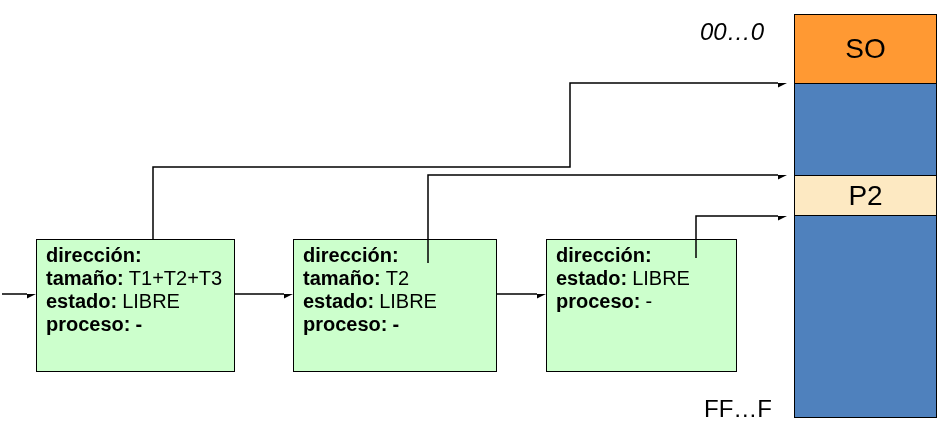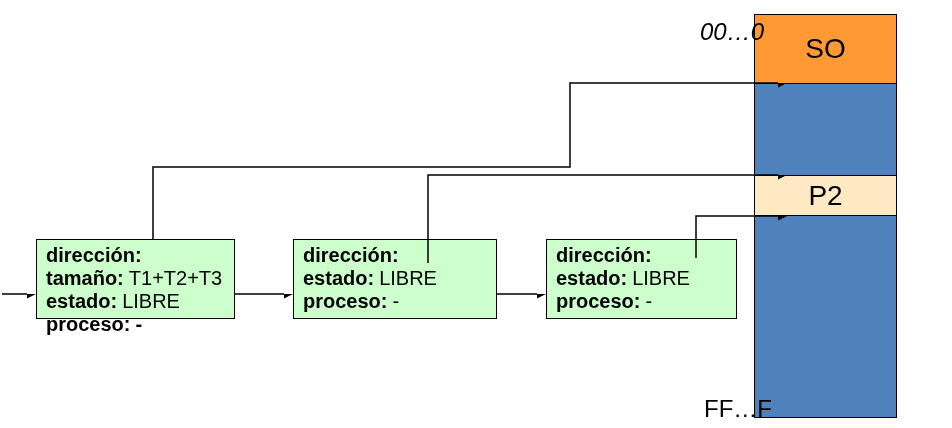--- a/index.html
+++ b/index.html
@@ -6,37 +6,37 @@
   .canvas{
     position:relative;
     width:952px;height:428px;
     background:#ffffff;
     font-family:"Liberation Sans","DejaVu Sans",sans-serif;
     color:#000;
     overflow:hidden;
   }
   
   .node{
-    position:absolute;top:239px;height:80px;
+    position:absolute;top:239px;height:133px;
     background:var(--node_green,#ccffcc);
     border:1.5px solid #000;
     box-sizing:border-box;
     padding:4px 0 12px 9px;
     font-size:20px;line-height:23px;
     white-space:nowrap;
   }
   .node.n1{left:36px;width:199px;}
   .node.n2{left:293px;width:204px;}
   .node.n3{left:546px;width:191px;}
   .node .lbl{font-weight:bold;}
   .node .val{margin-left:5px;text-align:center;}
   .node .row:nth-child(4) .val{font-weight:bold;}
   
   .seg{
-    position:absolute;left:754px;width:143px;
+    position:absolute;left:794px;width:143px;
     box-sizing:border-box;border:1px solid #000;
     display:flex;align-items:center;justify-content:center;
     font-size:28px;
   }
   .seg.s-so  {top:14px; height:70px; background:var(--so_orange,#ff9933);}
   .seg.s-b1  {top:83px; height:93px; background:var(--memory_blue,#4f81bd);}
   .seg.s-p2  {top:175px;height:41px; background:var(--p2_peach,#fde9c2);}
   .seg.s-b2  {top:215px;height:203px;background:var(--memory_blue,#4f81bd);}
   
   .addr{
@@ -83,20 +83,23 @@
     <div class="row">
       <span class="lbl">proceso:</span><span class="val">-</span>
     </div>
   </div>
 
   <div class="node n2">
     <div class="row">
       <span class="lbl">dirección:</span><span class="val"></span>
     </div>
     <div class="row">
+      <span class="lbl">tamaño:</span><span class="val">T2</span>
+    </div>
+    <div class="row">
       <span class="lbl">estado:</span><span class="val">LIBRE</span>
     </div>
     <div class="row">
       <span class="lbl">proceso:</span><span class="val">-</span>
     </div>
   </div>
 
   <div class="node n3">
     <div class="row">
       <span class="lbl">dirección:</span><span class="val"></span>

